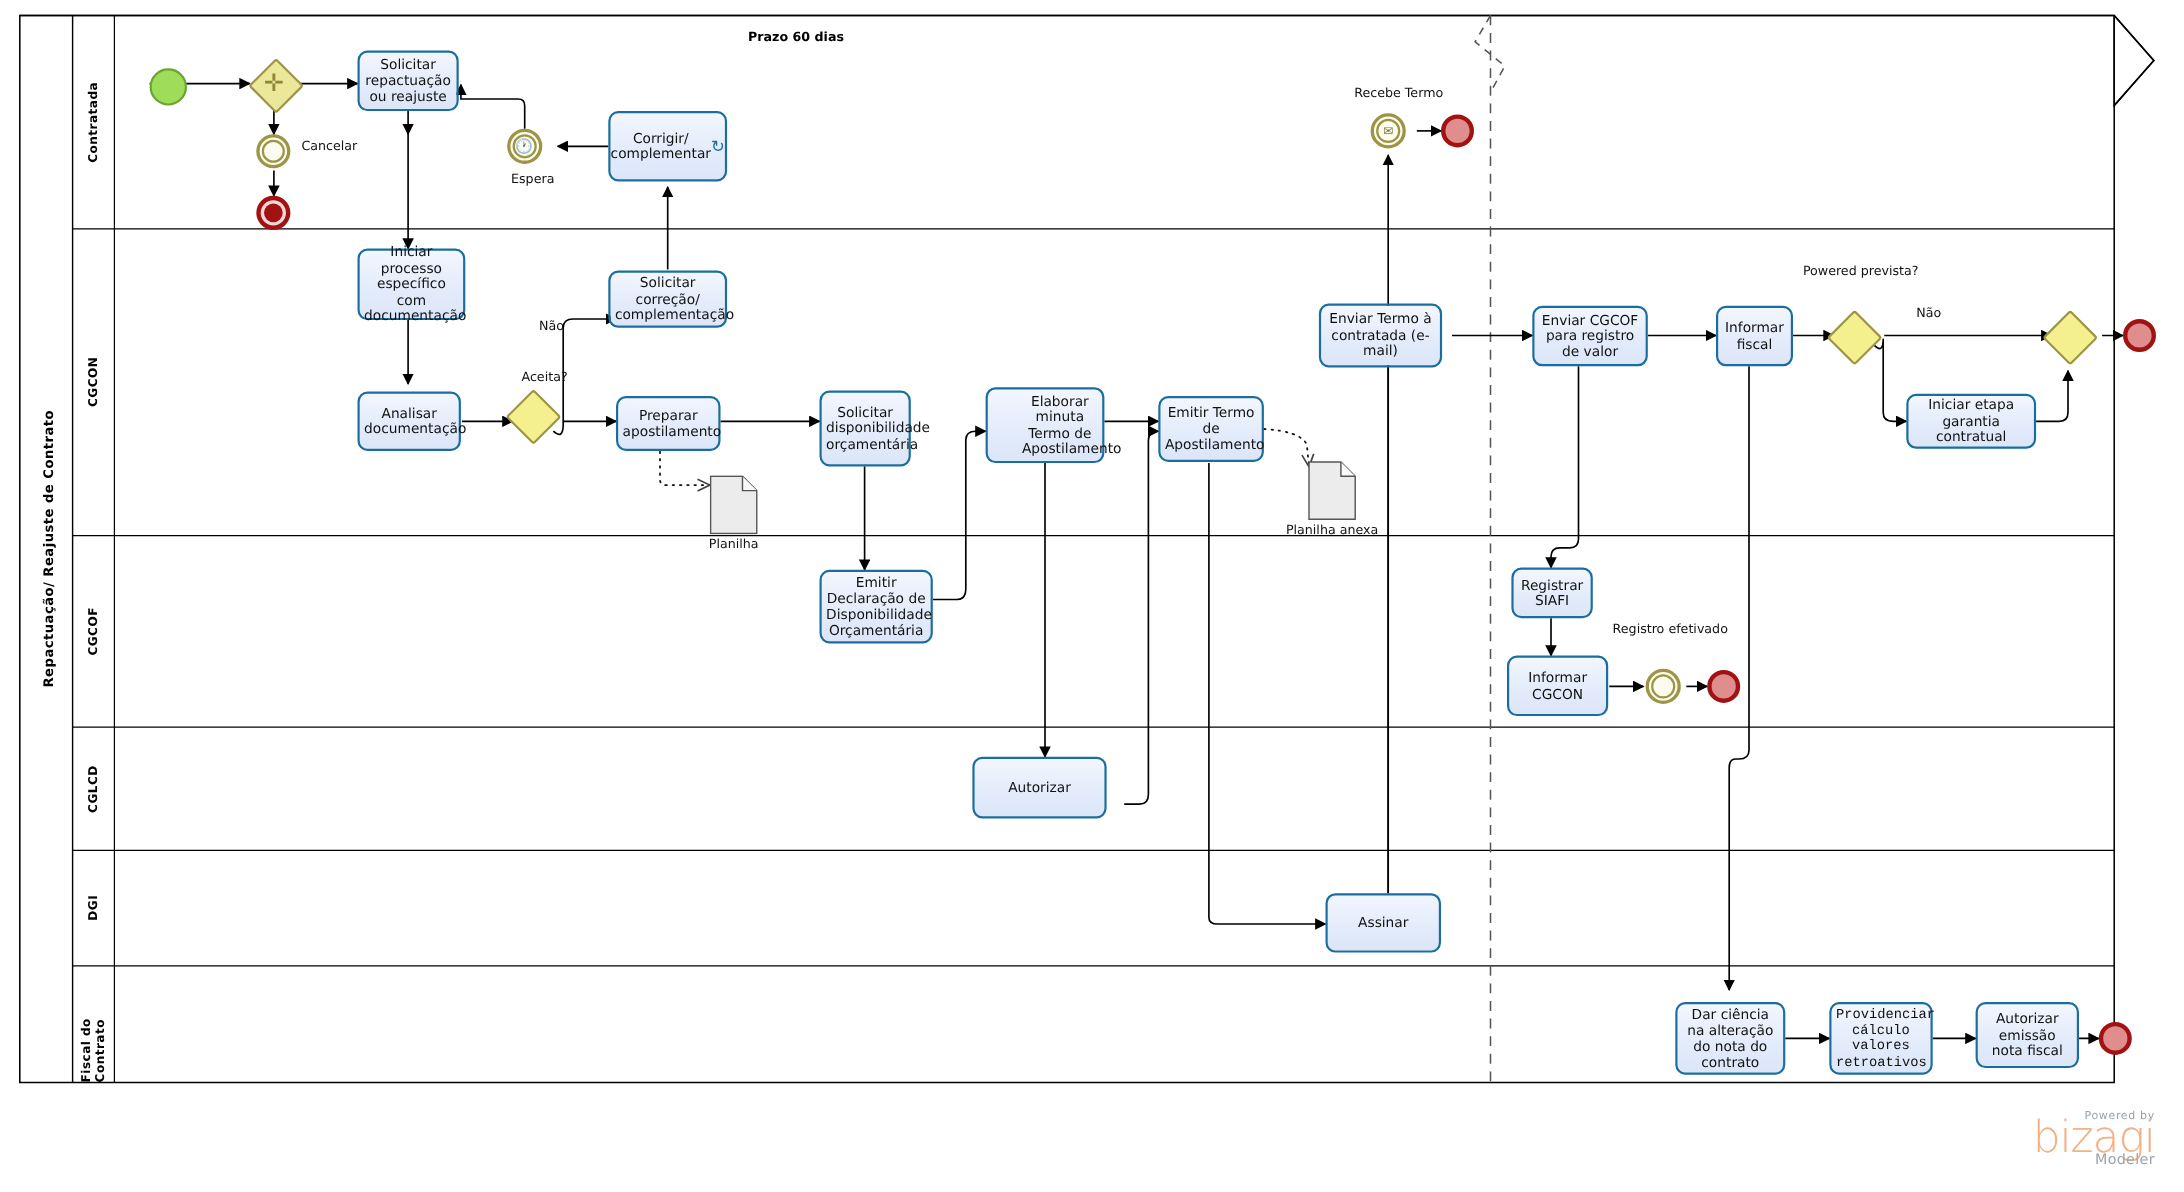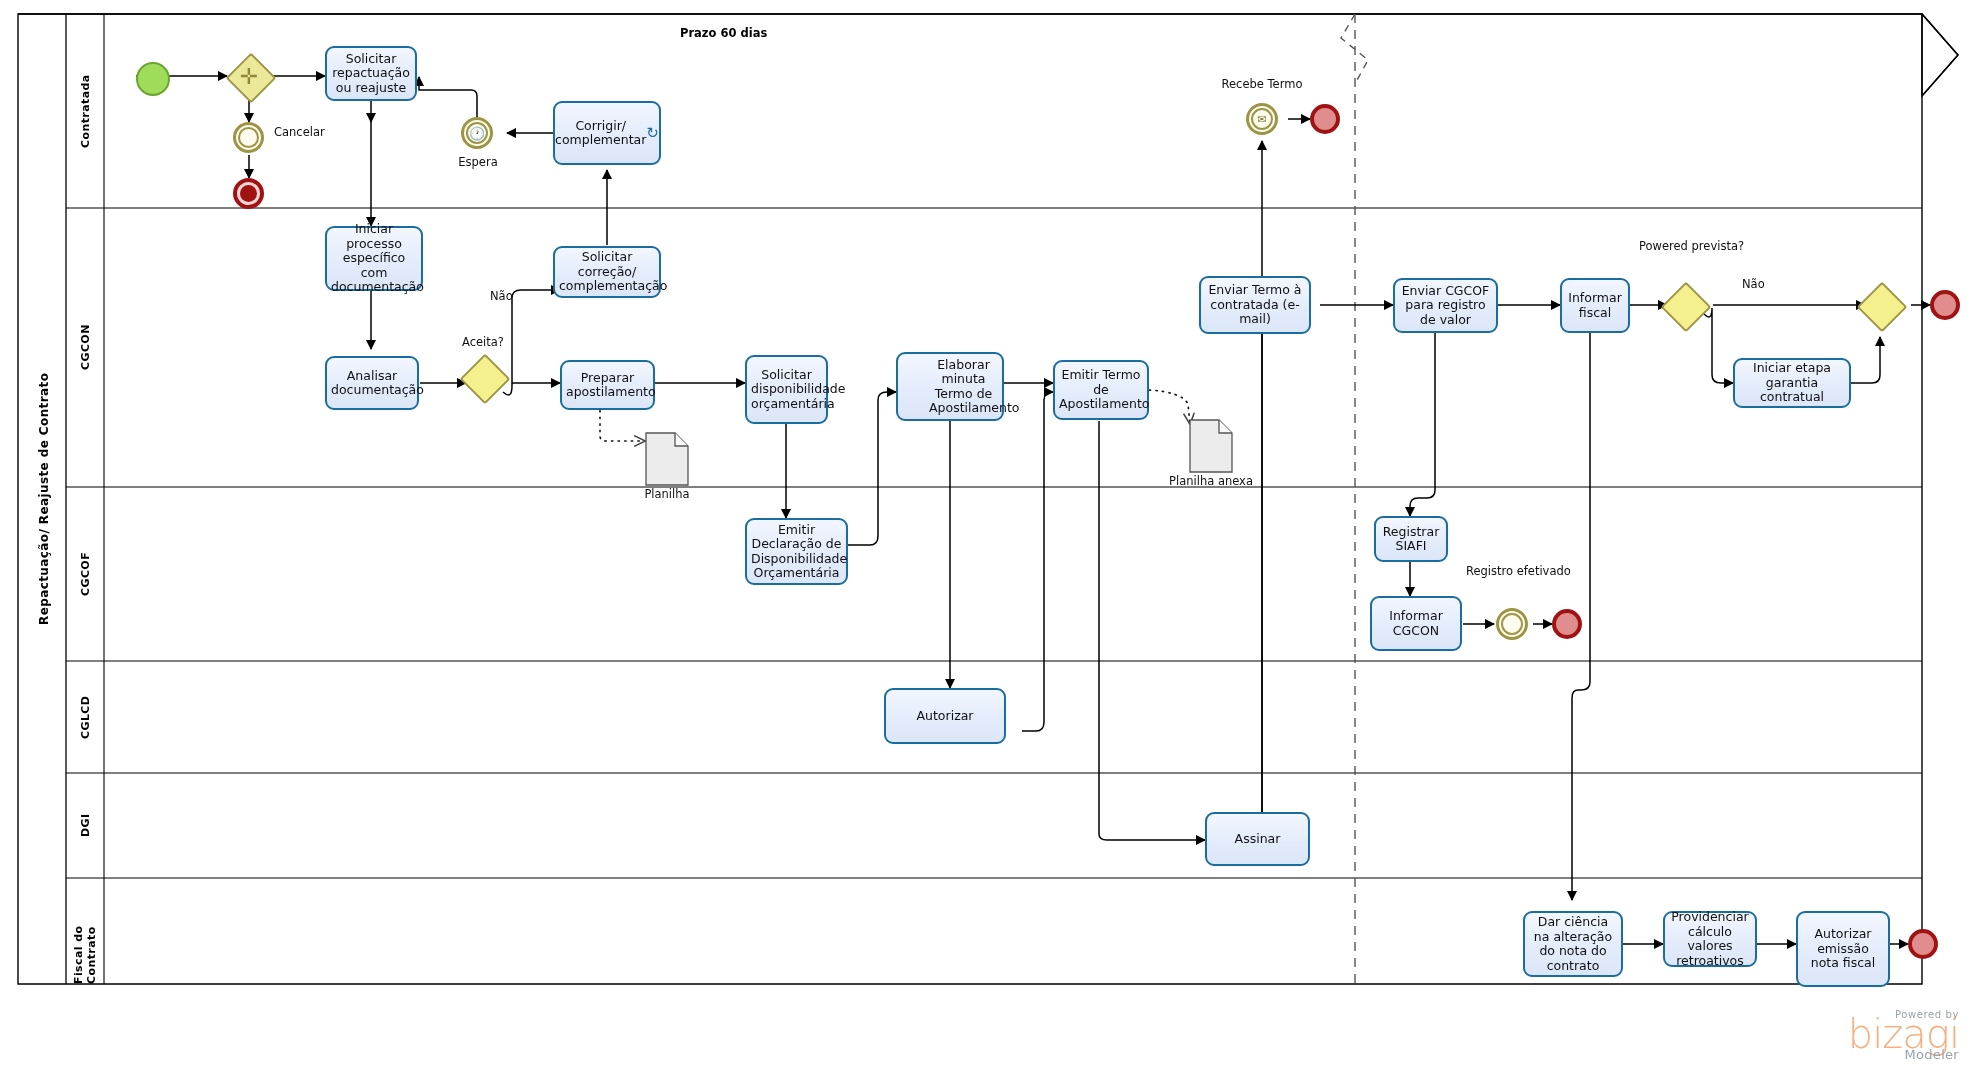--- a/index.html
+++ b/index.html
@@ -54,21 +54,21 @@
 
   
   .dataobj{position:absolute;z-index:3;}
   .dataobj .dlabel{
     position:absolute;left:50%;transform:translateX(-50%);
     white-space:nowrap;font-size:11.5px;color:#111;
   }
 
   
   .lbl{position:absolute;z-index:4;font-size:11.5px;color:#111;line-height:1.15;white-space:pre;}
-  .lbl.c{text-align:center;}
+  .lbl.c{text-align:right;}
 
   
   .lane-title{
     position:absolute;z-index:4;
     writing-mode:vertical-rl;transform:rotate(180deg);
     display:flex;align-items:center;justify-content:center;
     font-weight:bold;color:#000;letter-spacing:.4px;
   }
   .pool-title{font-size:12px;}
   .lane-lbl{font-size:11px;}
@@ -331,25 +331,25 @@
   </div>
 
   <div class="node task" style="left:1205px;top:812px;width:105px;height:54px;">
     <span class="tlabel">Assinar</span>
   </div>
 
   <div class="node task" style="left:1523px;top:911px;width:100px;height:66px;">
     <span class="tlabel">Dar ciência na alteração do nota do contrato</span>
   </div>
 
-  <div class="node task" style="left:1663px;top:911px;width:94px;height:56px;">
+  <div class="node task" style="left:1663px;top:911px;width:94px;height:66px;font-family:Liberation Mono, monospace;">
     <span class="tlabel">Providenciar cálculo valores retroativos</span>
   </div>
 
-  <div class="node task" style="left:1796px;top:911px;width:94px;height:76px;">
+  <div class="node task" style="left:1796px;top:911px;width:94px;height:60px;">
     <span class="tlabel">Autorizar emissão nota fiscal</span>
   </div>
 
   <div class="node" style="left:1908px;top:929px;width:30px;height:30px;border-radius:50%;border:4px solid #a11212;background:#e08d8d;"></div>
 
   <div id="bizagi">
     <div class="pw">Powered by</div>
     <div class="bz">bizagi</div>
     <div class="md">Modeler</div>
   </div>

